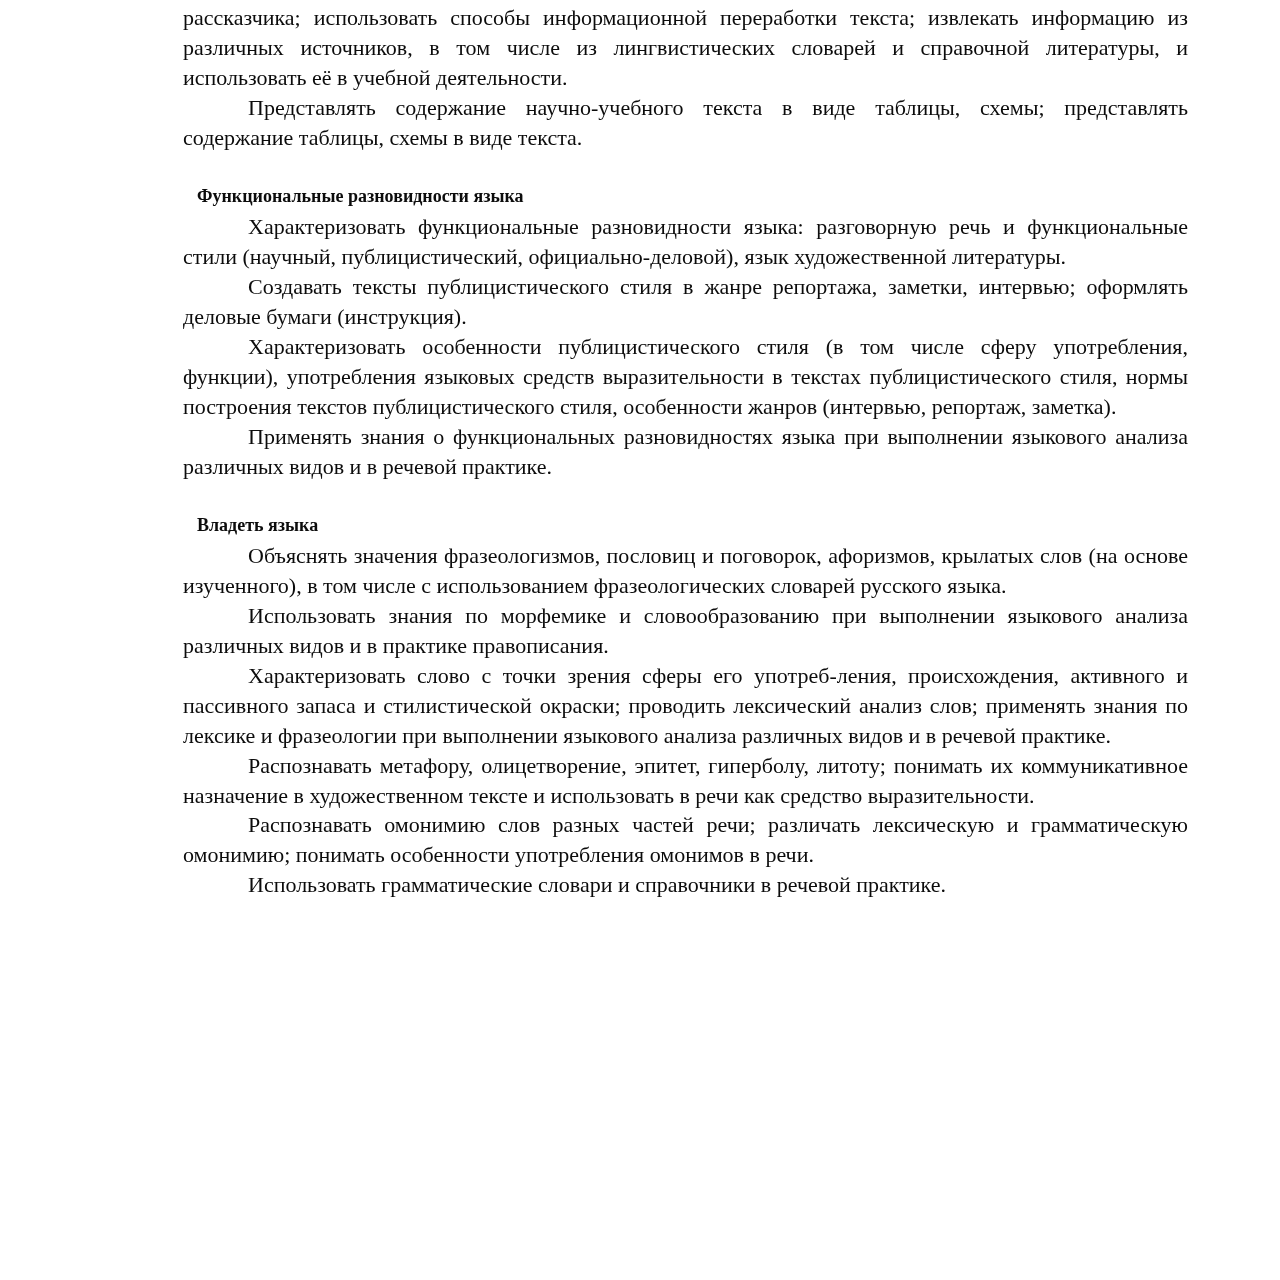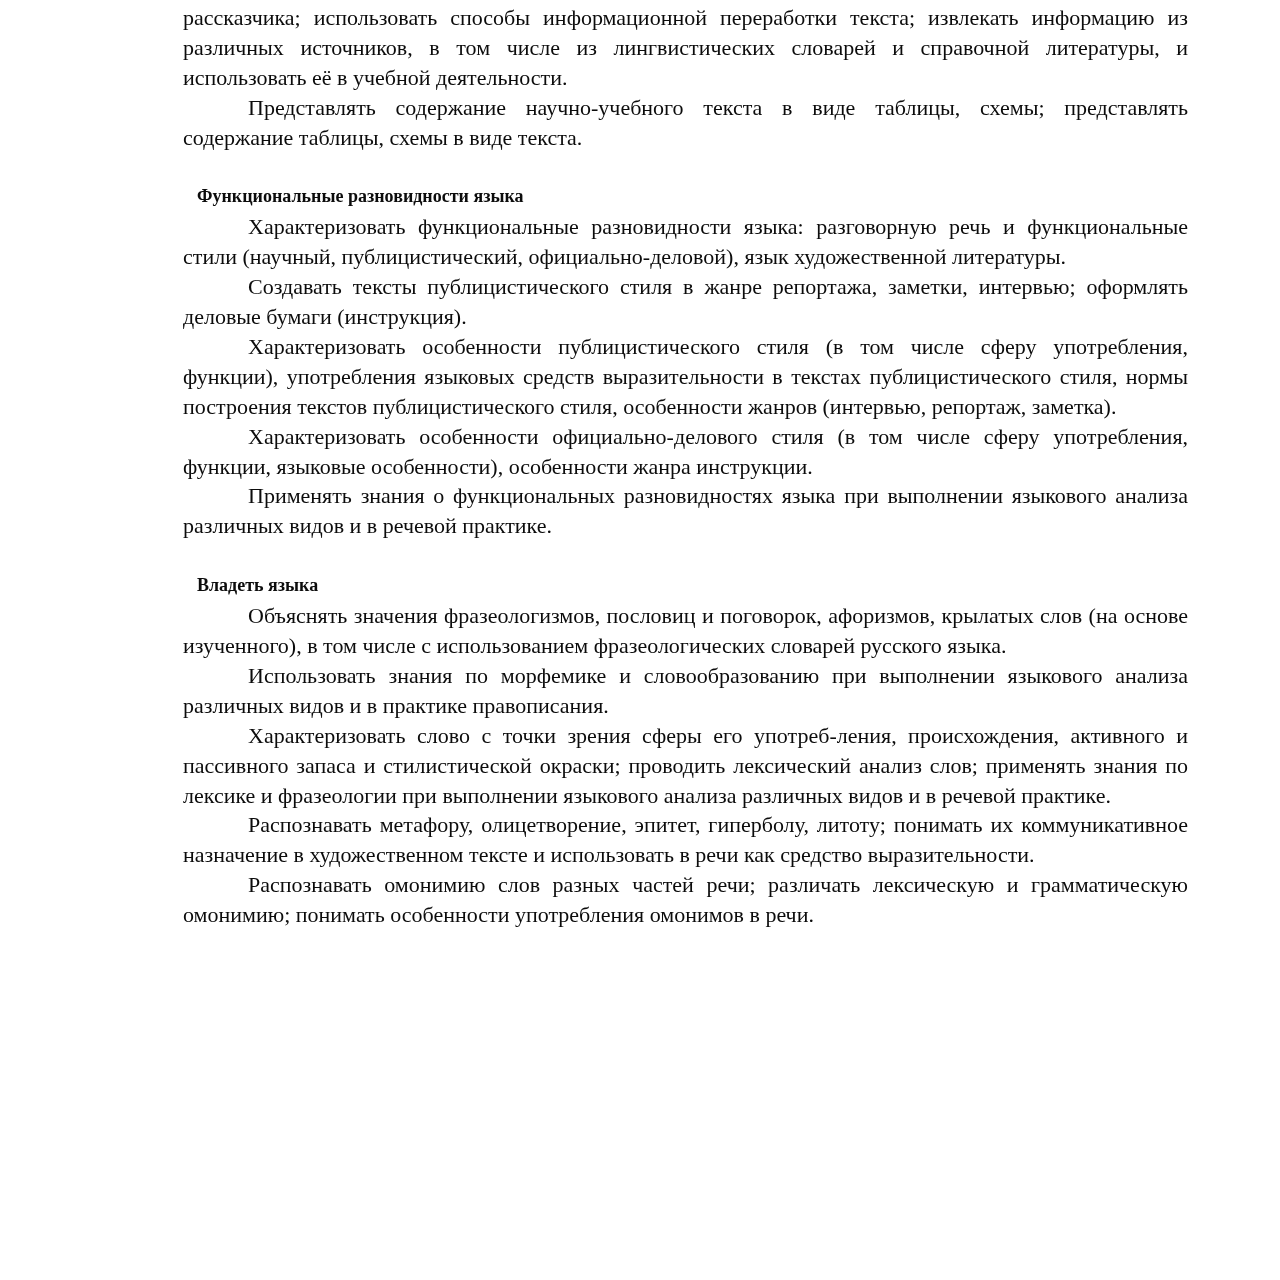--- a/index.html
+++ b/index.html
@@ -42,23 +42,23 @@
 
 <div class="page">
 
   <p class="para no-indent">рассказчика; использовать способы информационной переработки текста; извлекать информацию из различных источников, в том числе из лингвистических словарей и справочной литературы, и использовать её в учебной деятельности.</p>
   <p class="para">Представлять содержание научно-учебного текста в виде таблицы, схемы; представлять содержание таблицы, схемы в виде текста.</p>
 
   <h2 class="heading">Функциональные разновидности языка</h2>
   <p class="para">Характеризовать функциональные разновидности языка: разговорную речь и функциональные стили (научный, публицистический, официально-деловой), язык художественной литературы.</p>
   <p class="para">Создавать тексты публицистического стиля в жанре репортажа, заметки, интервью; оформлять деловые бумаги (инструкция).</p>
   <p class="para">Характеризовать особенности публицистического стиля (в том числе сферу употребления, функции), употребления языковых средств выразительности в текстах публицистического стиля, нормы построения текстов публицистического стиля, особенности жанров (интервью, репортаж, заметка).</p>
-  <p class="para">Характеризовать особенности официально-делового стиля (в том числе сферу употребления, функции, языковые особенности), особенности жанра инструкции.</p>
   <p class="para">Применять знания о функциональных разновидностях языка при выполнении языкового анализа различных видов и в речевой практике.</p>
 
   <h2 class="heading">Владеть языка</h2>
   <p class="para">Объяснять значения фразеологизмов, пословиц и поговорок, афоризмов, крылатых слов (на основе изученного), в том числе с использованием фразеологических словарей русского языка.</p>
   <p class="para">Использовать знания по морфемике и словообразованию при выполнении языкового анализа различных видов и в практике правописания.</p>
   <p class="para">Характеризовать слово с точки зрения сферы его употреб-ления, происхождения, активного и пассивного запаса и стилистической окраски; проводить лексический анализ слов; применять знания по лексике и фразеологии при выполнении языкового анализа различных видов и в речевой практике.</p>
   <p class="para">Распознавать метафору, олицетворение, эпитет, гиперболу, литоту; понимать их коммуникативное назначение в художественном тексте и использовать в речи как средство выразительности.</p>
   <p class="para">Распознавать омонимию слов разных частей речи; различать лексическую и грамматическую омонимию; понимать особенности употребления омонимов в речи.</p>
+  <p class="para">Использовать грамматические словари и справочники в речевой практике.</p>
 
 </div>
 
 </body></html>

